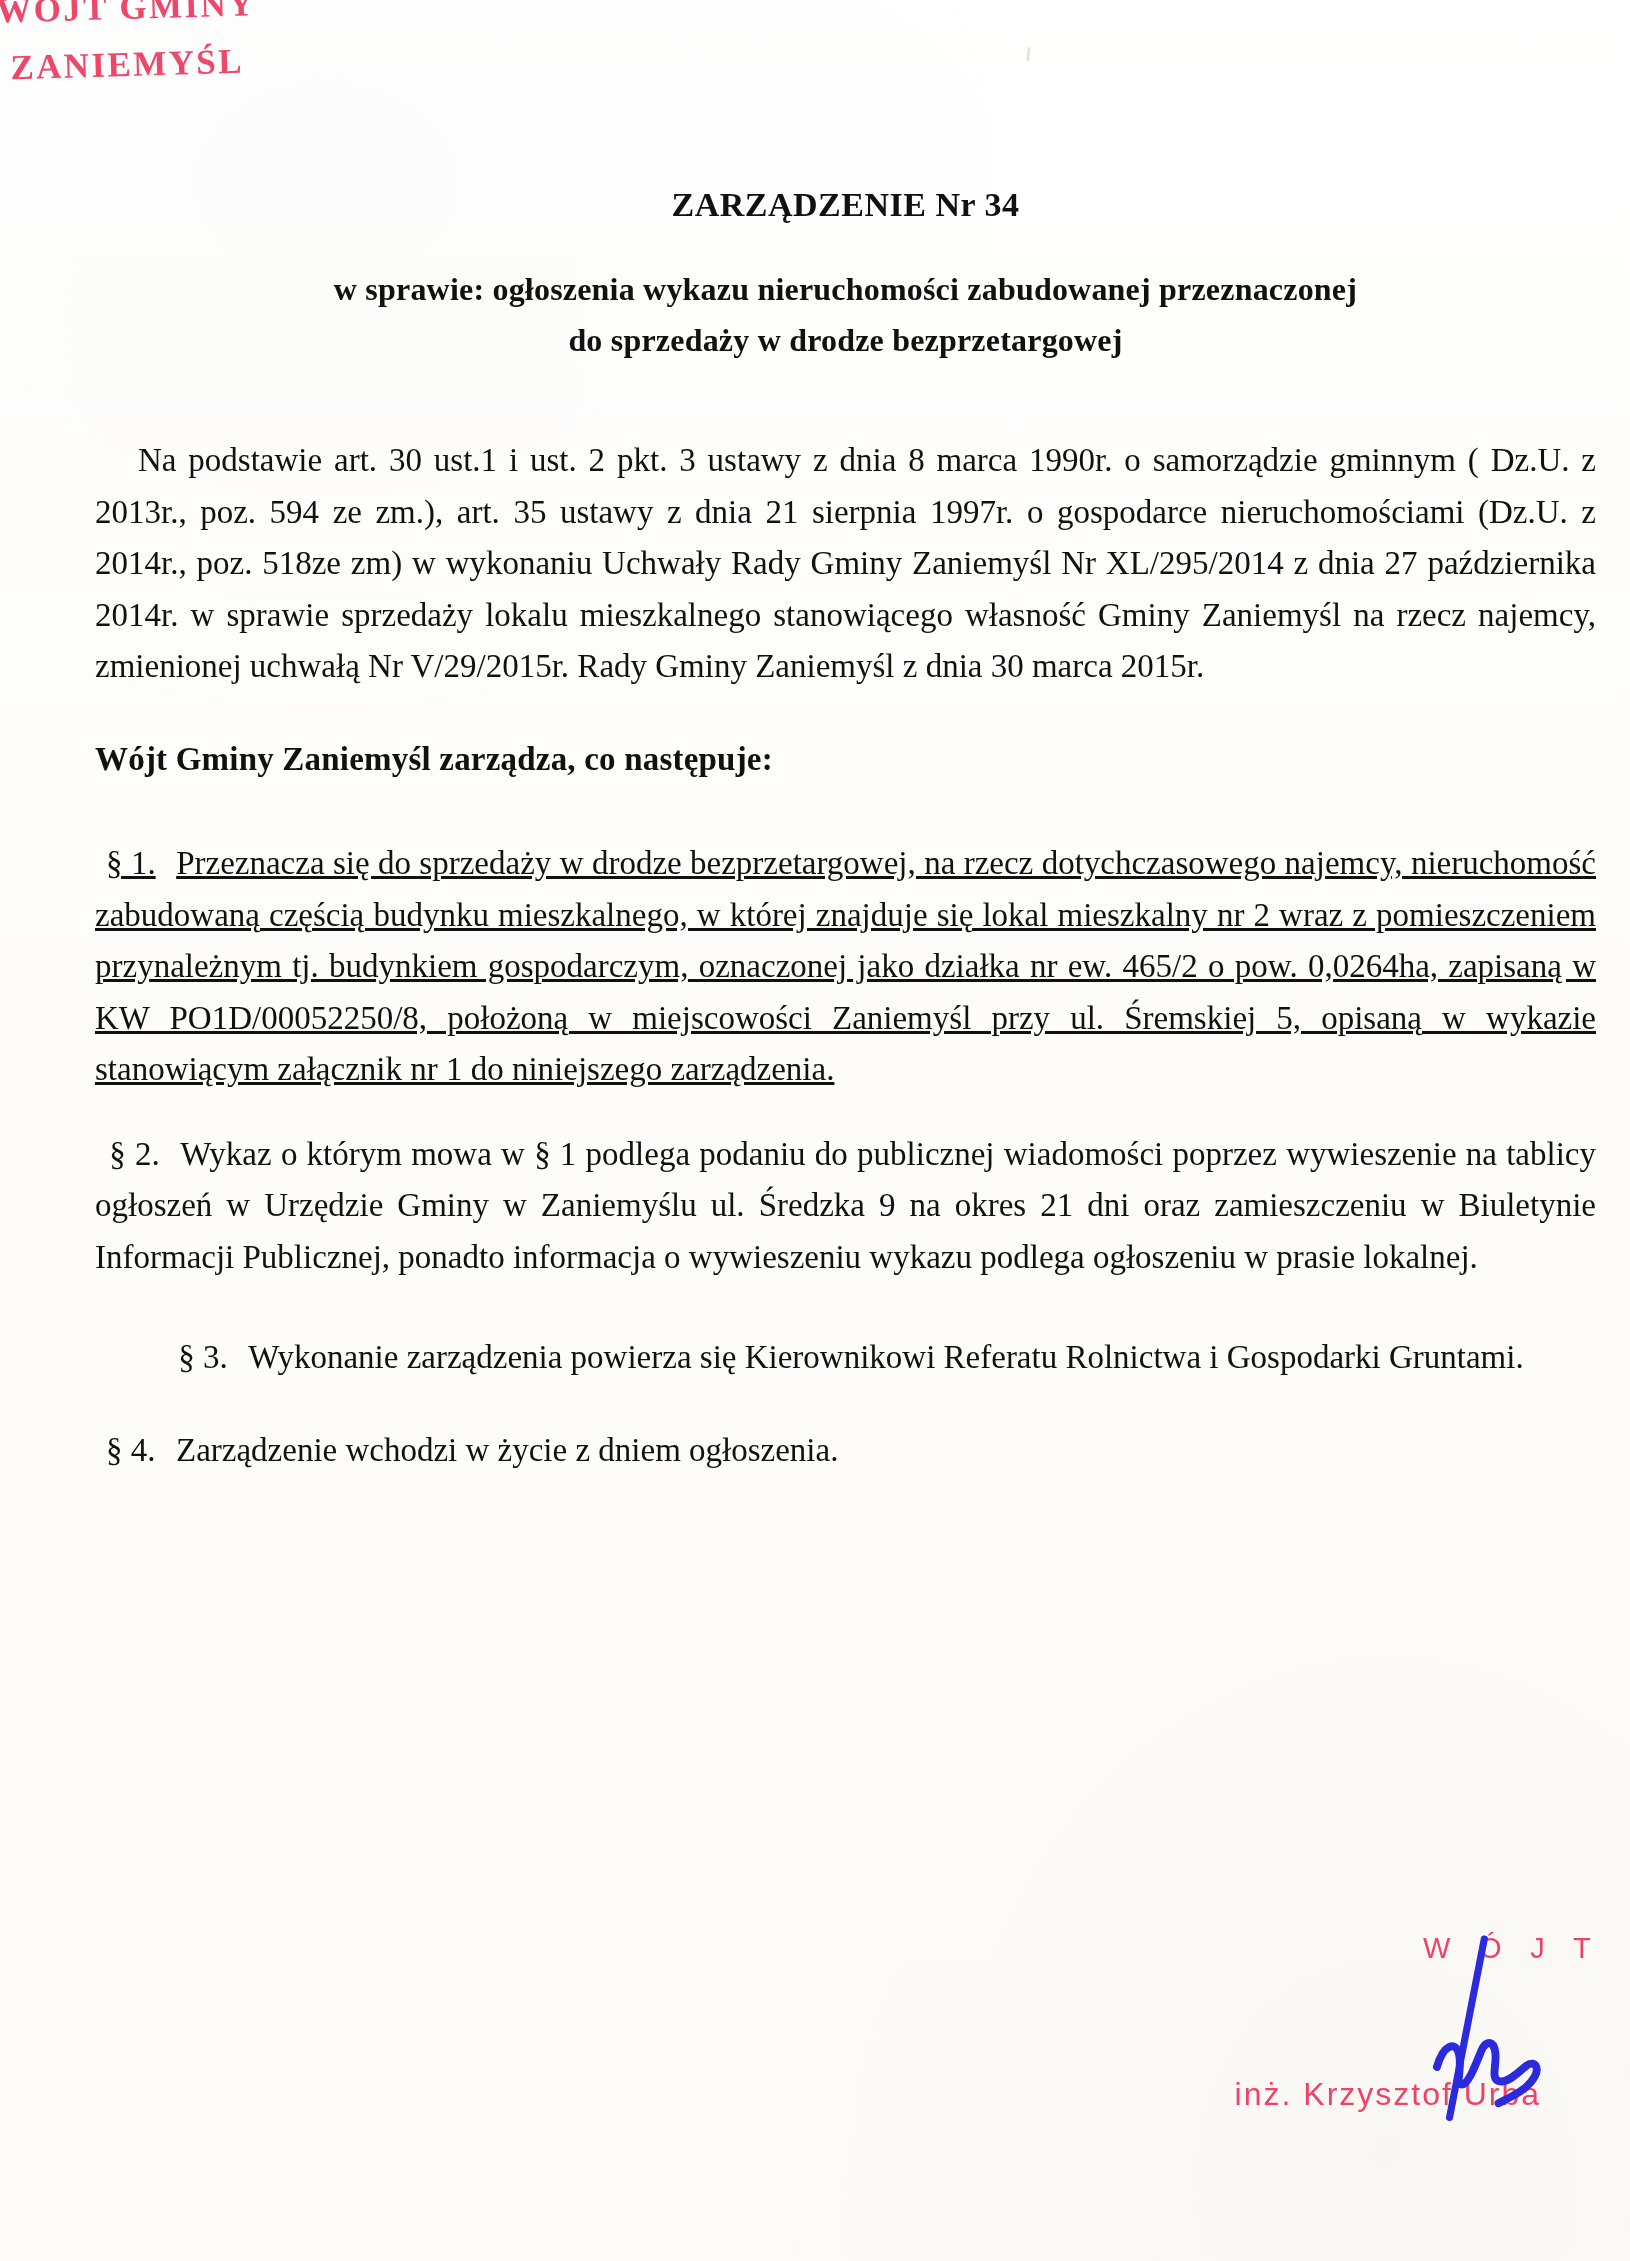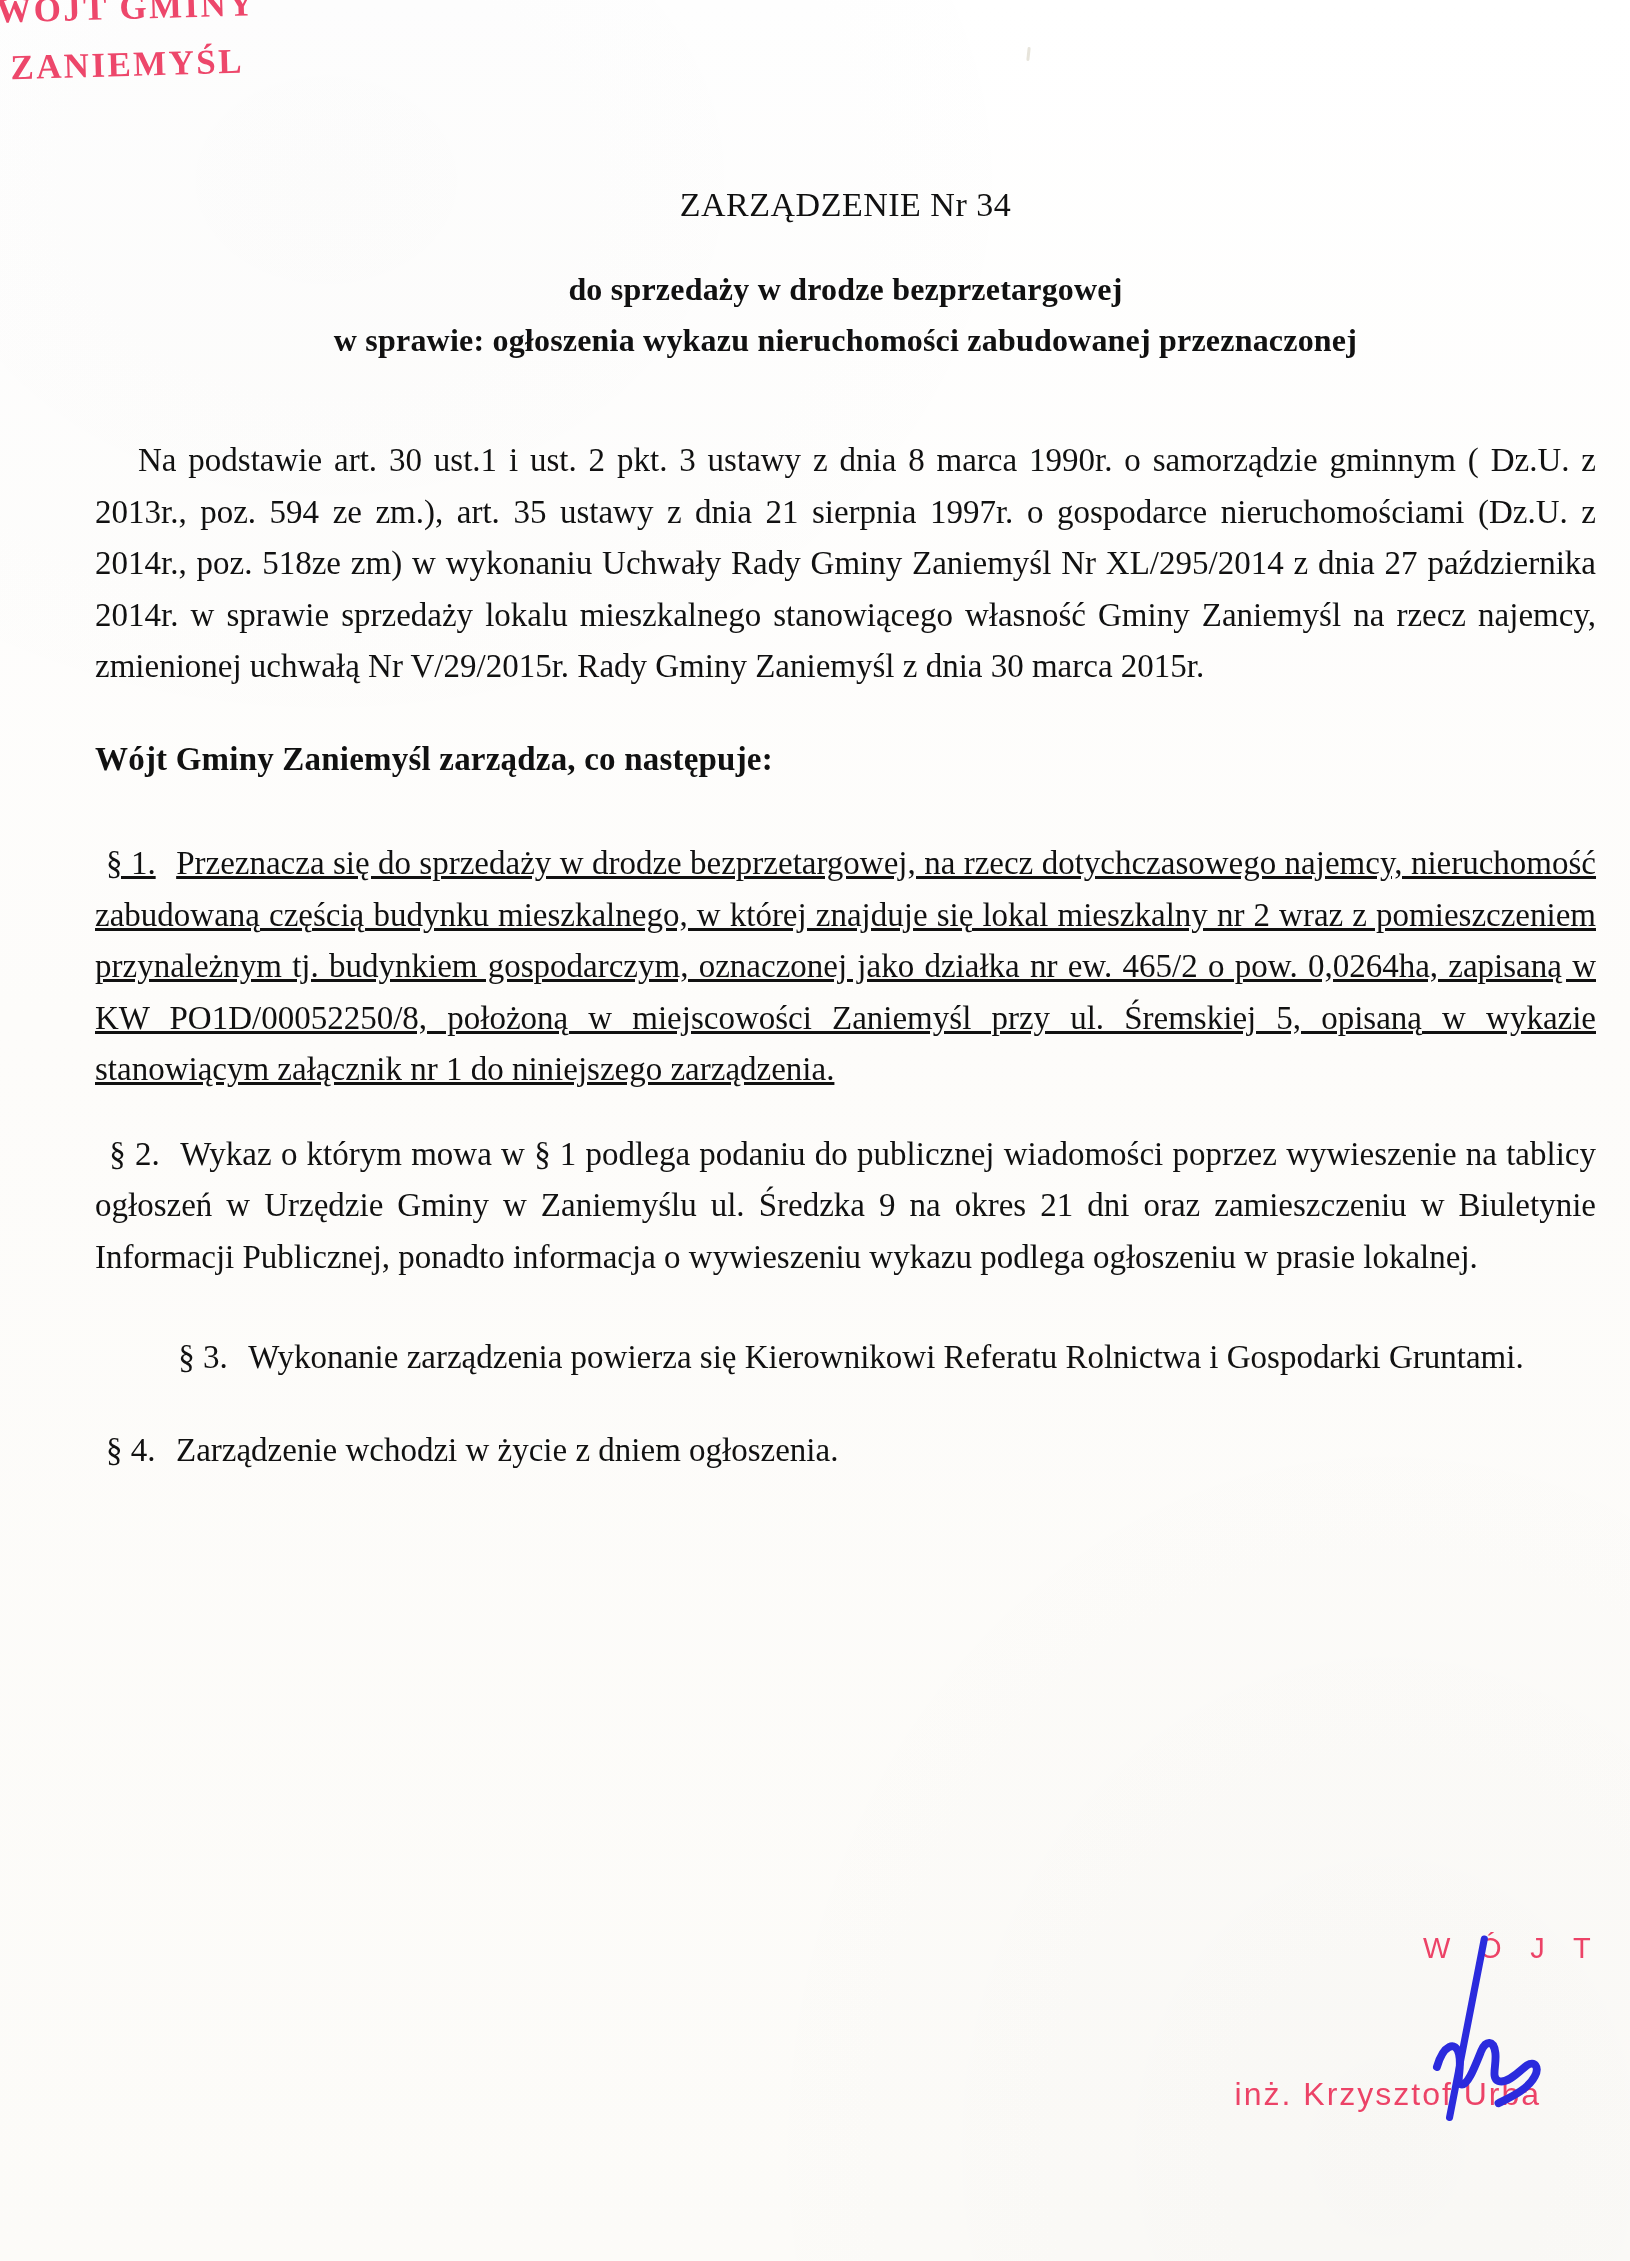--- a/index.html
+++ b/index.html
@@ -54,21 +54,21 @@
     position: absolute;
     left: 95px;
     top: 0;
     width: 1501px;
   }
 
   .doc-title {
     margin-top: 186px;
     text-align: center;
     font-size: 34px;
-    font-weight: 400;
+    font-weight: 700;
     letter-spacing: 0.5px;
   }
 
   .subtitle-block {
     margin-top: 40px;
     text-align: center;
     font-weight: 700;
     font-size: 32px;
     line-height: 1.58;
     letter-spacing: 0.2px;
@@ -171,22 +171,22 @@
   <div class="header-stamp">
     <span class="l1">WÓJT GMINY</span>
     <span class="l2">ZANIEMYŚL</span>
   </div>
 
   <div class="content">
 
     <div class="doc-title">ZARZĄDZENIE Nr 34</div>
 
     <div class="subtitle-block">
+      <span class="sub-line">w sprawie: ogłoszenia wykazu nieruchomości zabudowanej  przeznaczonej</span>
       <span class="sub-line">do sprzedaży w drodze bezprzetargowej</span>
-      <span class="sub-line">w sprawie: ogłoszenia wykazu nieruchomości zabudowanej  przeznaczonej</span>
     </div>
 
     <p class="para para-intro">Na podstawie art. 30 ust.1 i   ust. 2 pkt. 3 ustawy z dnia 8 marca 1990r. o samorządzie gminnym ( Dz.U. z 2013r., poz. 594 ze zm.), art. 35 ustawy z dnia 21 sierpnia 1997r.  o gospodarce nieruchomościami (Dz.U. z 2014r., poz. 518ze zm) w wykonaniu Uchwały Rady Gminy Zaniemyśl Nr XL/295/2014 z dnia 27 października 2014r.  w sprawie sprzedaży lokalu mieszkalnego stanowiącego własność Gminy Zaniemyśl na rzecz najemcy, zmienionej uchwałą Nr V/29/2015r. Rady Gminy Zaniemyśl z dnia 30 marca 2015r.</p>
 
     <p class="heading-declares">Wójt Gminy Zaniemyśl zarządza, co następuje:</p>
 
     <p class="para para-s1">
       <span>§ 1.</span><span class="wide-space"></span><span>Przeznacza się do sprzedaży  w drodze bezprzetargowej, na rzecz dotychczasowego najemcy, nieruchomość zabudowaną   częścią budynku mieszkalnego, w której znajduje się lokal mieszkalny nr 2 wraz z pomieszczeniem przynależnym tj. budynkiem gospodarczym, oznaczonej jako działka nr ew. 465/2 o pow. 0,0264ha, zapisaną w KW PO1D/00052250/8, położoną w miejscowości Zaniemyśl przy ul. Śremskiej 5, opisaną w wykazie stanowiącym załącznik nr 1 do niniejszego zarządzenia.</span>
     </p>
 

